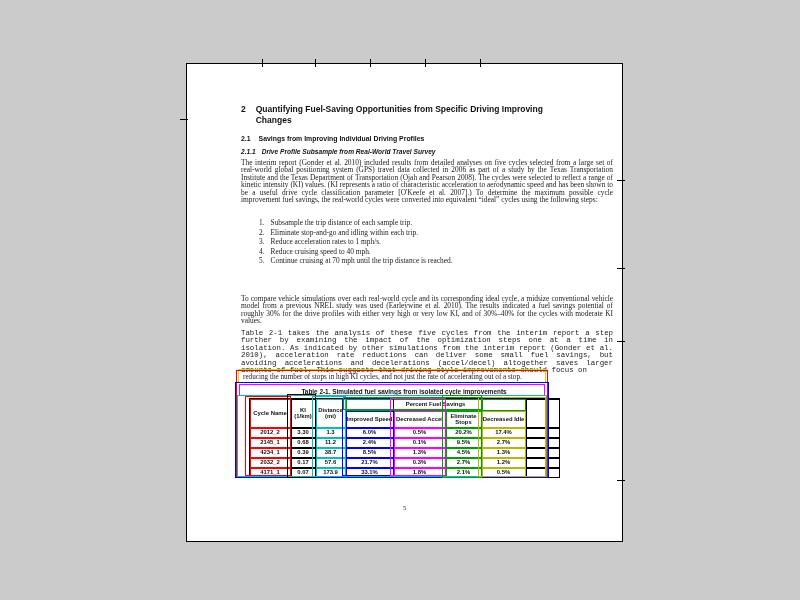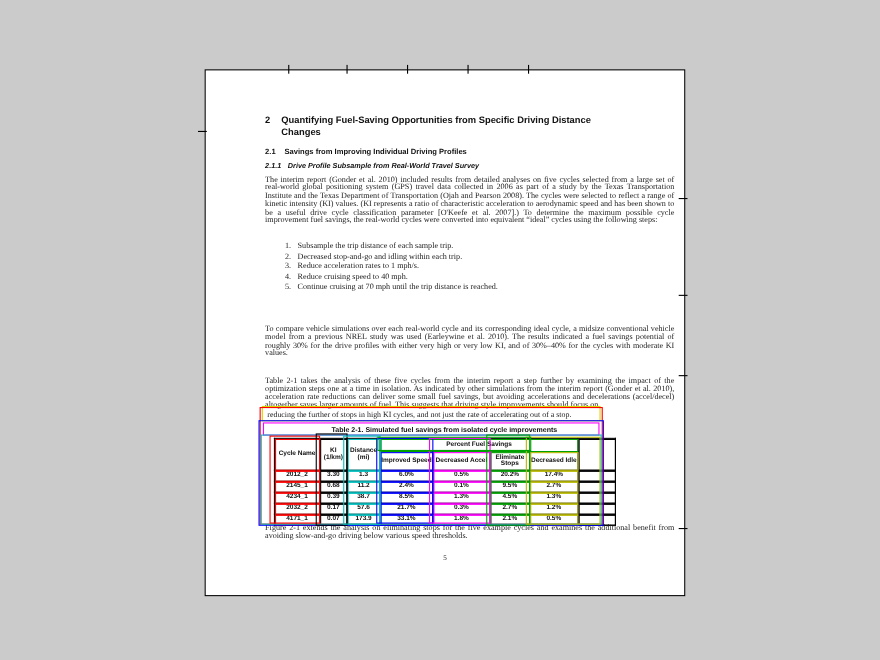--- a/index.html
+++ b/index.html
@@ -13,21 +13,21 @@
   .heading .htext{width:292px;}
   .h2{position:absolute;left:54px;top:71px;display:flex;gap:8px;
       font:bold 6.9px "Liberation Sans",sans-serif;color:#111;}
   .h3{position:absolute;left:54px;top:84px;display:flex;gap:6px;
       font:italic bold 6.6px "Liberation Sans",sans-serif;color:#111;}
   
   .para{position:absolute;left:54px;width:372px;text-align:justify;color:#1b1b1b;
         font:7.4px/7.4px "Liberation Serif",serif;}
   .p1{top:95px;}
   .p2{top:231px;}
-  .p3{top:278px;}
+  .p3{top:266px;font-family:Liberation Mono, monospace;}
   .p4{top:412px;}
   #list{position:absolute;left:72px;top:155px;color:#1b1b1b;
         font:7.4px/7.4px "Liberation Serif",serif;}
   #list .li{display:flex;gap:6px;margin-bottom:2.2px;}
   .boxed-line{position:absolute;left:56px;top:309px;width:376px;white-space:nowrap;
               color:#1b1b1b;font:7.2px "Liberation Serif",serif;}
   .caption{position:absolute;left:62px;top:324px;width:310px;text-align:center;color:#111;
            font:bold 6.4px "Liberation Sans",sans-serif;}
   .pageno{position:absolute;left:0;top:440px;width:100%;text-align:center;color:#222;
           font:6.5px "Liberation Serif",serif;}
@@ -46,21 +46,21 @@
   .crop{position:absolute;background:#000;}
 </style>
 </head>
 <body>
 
 <div id="canvas">
   <div id="page">
 
     <div class="heading">
       <span class="hnum">2</span>
-      <span class="htext">Quantifying Fuel-Saving Opportunities from Specific Driving Distance Changes</span>
+      <span class="htext">Quantifying Fuel-Saving Opportunities from Specific Driving Improving Changes</span>
     </div>
 
     <div class="h2">
       <span>2.1</span>
       <span>Savings from Improving Individual Driving Profiles</span>
     </div>
 
     <div class="h3">
       <span>2.1.1</span>
       <span>Drive Profile Subsample from Real-World Travel Survey</span>
@@ -68,41 +68,41 @@
 
     <div class="para p1">The interim report (Gonder et al. 2010) included results from detailed analyses on five cycles selected from a large set of real-world global positioning system (GPS) travel data collected in 2006 as part of a study by the Texas Transportation Institute and the Texas Department of Transportation (Ojah and Pearson 2008). The cycles were selected to reflect a range of kinetic intensity (KI) values. (KI represents a ratio of characteristic acceleration to aerodynamic speed and has been shown to be a useful drive cycle classification parameter [O'Keefe et al. 2007].) To determine the maximum possible cycle improvement fuel savings, the real-world cycles were converted into equivalent “ideal” cycles using the following steps:</div>
 
     <div id="list">
         <div class="li">
           <span>1.</span>
           <span>Subsample the trip distance of each sample trip.</span>
         </div>
         <div class="li">
           <span>2.</span>
-          <span>Decreased stop-and-go and idling within each trip.</span>
+          <span>Eliminate stop-and-go and idling within each trip.</span>
         </div>
         <div class="li">
           <span>3.</span>
           <span>Reduce acceleration rates to 1 mph/s.</span>
         </div>
         <div class="li">
           <span>4.</span>
           <span>Reduce cruising speed to 40 mph.</span>
         </div>
         <div class="li">
           <span>5.</span>
           <span>Continue cruising at 70 mph until the trip distance is reached.</span>
         </div>
       </div>
 
     <div class="para p2">To compare vehicle simulations over each real-world cycle and its corresponding ideal cycle, a midsize conventional vehicle model from a previous NREL study was used (Earleywine et al. 2010). The results indicated a fuel savings potential of roughly 30% for the drive profiles with either very high or very low KI, and of 30%–40% for the cycles with moderate KI values.</div>
 
     <div class="para p3">Table 2-1 takes the analysis of these five cycles from the interim report a step further by examining the impact of the optimization steps one at a time in isolation. As indicated by other simulations from the interim report (Gonder et al. 2010), acceleration rate reductions can deliver some small fuel savings, but avoiding accelerations and decelerations (accel/decel) altogether saves larger amounts of fuel. This suggests that driving style improvements should focus on</div>
 
-    <div class="boxed-line">reducing the further of stops in high KI cycles, and not just the rate of accelerating out of a stop.</div>
+    <div class="boxed-line">reducing the number of stops in high KI cycles, and not just the rate of accelerating out of a stop.</div>
 
     <div class="caption">Table 2-1. Simulated fuel savings from isolated cycle improvements</div>
 
     <table id="fuel-table">
       <colgroup>
         <col style="width:41px">
           <col style="width:25px">
           <col style="width:30px">
         <col style="width:48px">
           <col style="width:52px">
@@ -172,21 +172,20 @@
             <td style="outline: rgb(0, 191, 191) solid 1px; outline-offset: -1px;">173.9</td>
             <td style="outline: rgb(0, 0, 255) solid 1px; outline-offset: -1px;">33.1%</td>
             <td style="outline: rgb(255, 0, 255) solid 1px; outline-offset: -1px;">1.8%</td>
             <td style="outline: rgb(0, 160, 0) solid 1px; outline-offset: -1px;">2.1%</td>
             <td style="outline: rgb(184, 184, 0) solid 1px; outline-offset: -1px;">0.5%</td>
             <td style="outline: rgb(0, 0, 0) solid 1px; outline-offset: -1px;"></td>
           </tr>
         </tbody>
     </table>
 
-    <div class="para p4">Figure 2-1 extends the analysis on eliminating stops for the five example cycles and examines the additional benefit from avoiding slow-and-go driving below various speed thresholds.</div>
 
     <div class="pageno">5</div>
   </div>
 
   <div id="overlays">
       <div class="abox" style="left: 238px; top: 369px; width: 308px; height: 14px; border-color: rgb(216, 216, 0);"></div>
       <div class="abox" style="left: 236px; top: 370px; width: 312px; height: 107px; border-color: rgb(255, 0, 0);"></div>
       <div class="abox" style="left: 235px; top: 382px; width: 314px; height: 96px; border-color: rgb(0, 0, 255);"></div>
       <div class="abox" style="left: 239px; top: 384px; width: 306px; height: 12px; border-color: rgb(255, 0, 255);"></div>
       <div class="abox" style="left: 237px; top: 395px; width: 310px; height: 82px; border-color: rgb(0, 191, 191);"></div>

